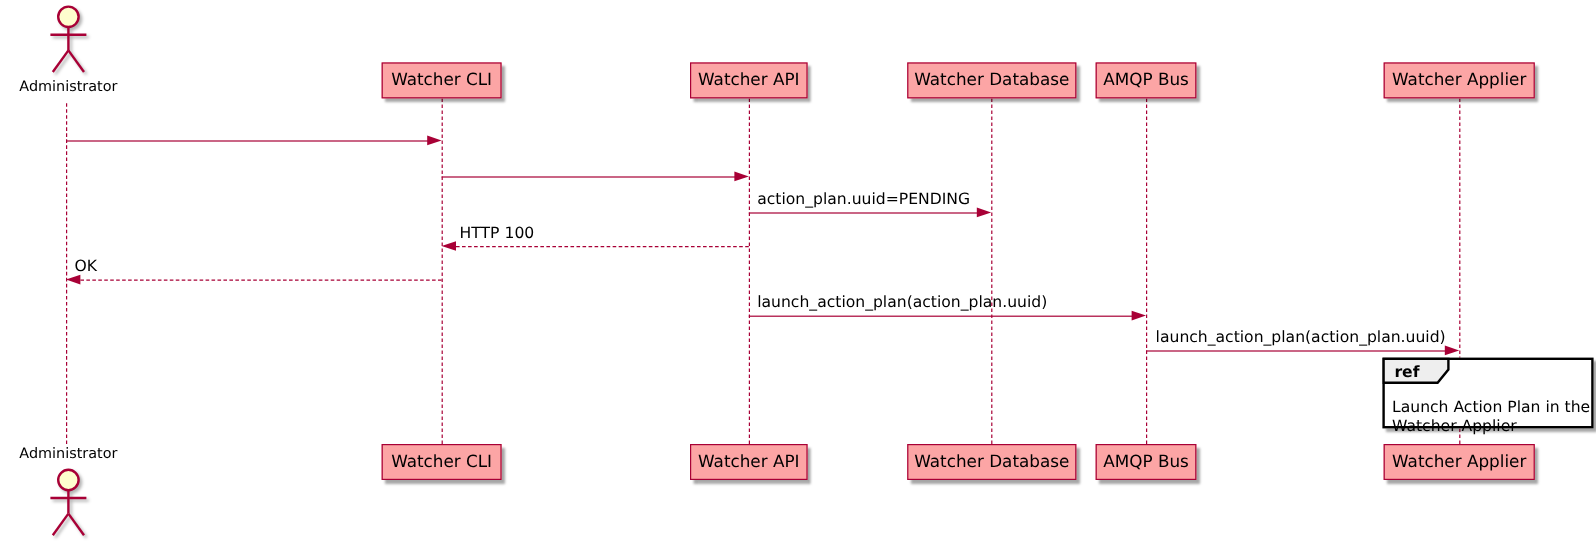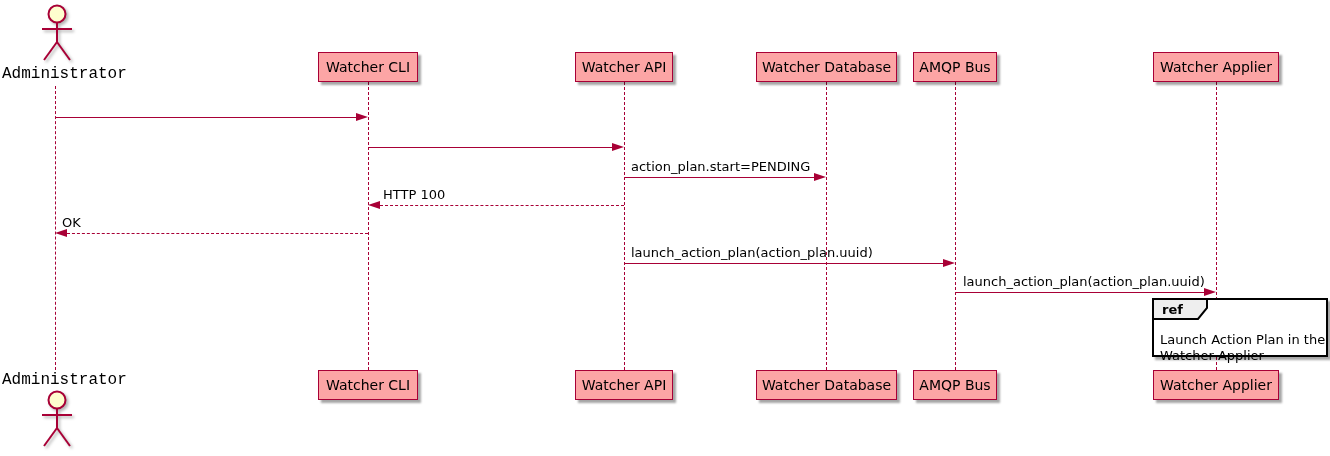--- a/index.html
+++ b/index.html
@@ -27,23 +27,22 @@
     display: flex;
     align-items: center;
     justify-content: center;
     font-size: 14px;
     white-space: nowrap;
   }
   .actor-label {
     position: absolute;
     width: 110px;
     text-align: center;
-    font-size: 16px;
+    font-size: 12px;
     white-space: nowrap;
-    font-family: Liberation Mono, monospace;
   }
   .actor-svg { position: absolute; filter: drop-shadow(2.5px 2.5px 1.5px rgba(0,0,0,0.3)); }
   .msg-label {
     position: absolute;
     font-size: 13px;
     white-space: nowrap;
   }
   .msg-line {
     position: absolute;
     height: 0;
@@ -107,21 +106,21 @@
   <div class="pbox" style="left:756px; top:52px; width:141px;">Watcher Database</div>
   <div class="pbox" style="left:913px; top:52px; width:84px;">AMQP Bus</div>
   <div class="pbox" style="left:1153px; top:52px; width:126px;">Watcher Applier</div>
 
   <div class="msg-line" style="left:55px; top:117px; width:302px;"></div>
   <div class="arrowhead-right" style="left:356px; top:113px;"></div>
 
   <div class="msg-line" style="left:368px; top:147px; width:245px;"></div>
   <div class="arrowhead-right" style="left:612px; top:143px;"></div>
 
-  <div class="msg-label" style="left:631px; top:159px;">action_plan.start=PENDING</div>
+  <div class="msg-label" style="left:631px; top:159px;">action_plan.uuid=PENDING</div>
   <div class="msg-line" style="left:624px; top:177px; width:191px;"></div>
   <div class="arrowhead-right" style="left:814px; top:173px;"></div>
 
   <div class="msg-label" style="left:383px; top:187px;">HTTP 100</div>
   <div class="msg-line dashed" style="left:380px; top:205px; width:244px;"></div>
   <div class="arrowhead-left" style="left:368px; top:201px;"></div>
 
   <div class="msg-label" style="left:62px; top:215px;">OK</div>
   <div class="msg-line dashed" style="left:67px; top:233px; width:301px;"></div>
   <div class="arrowhead-left" style="left:55px; top:229px;"></div>

